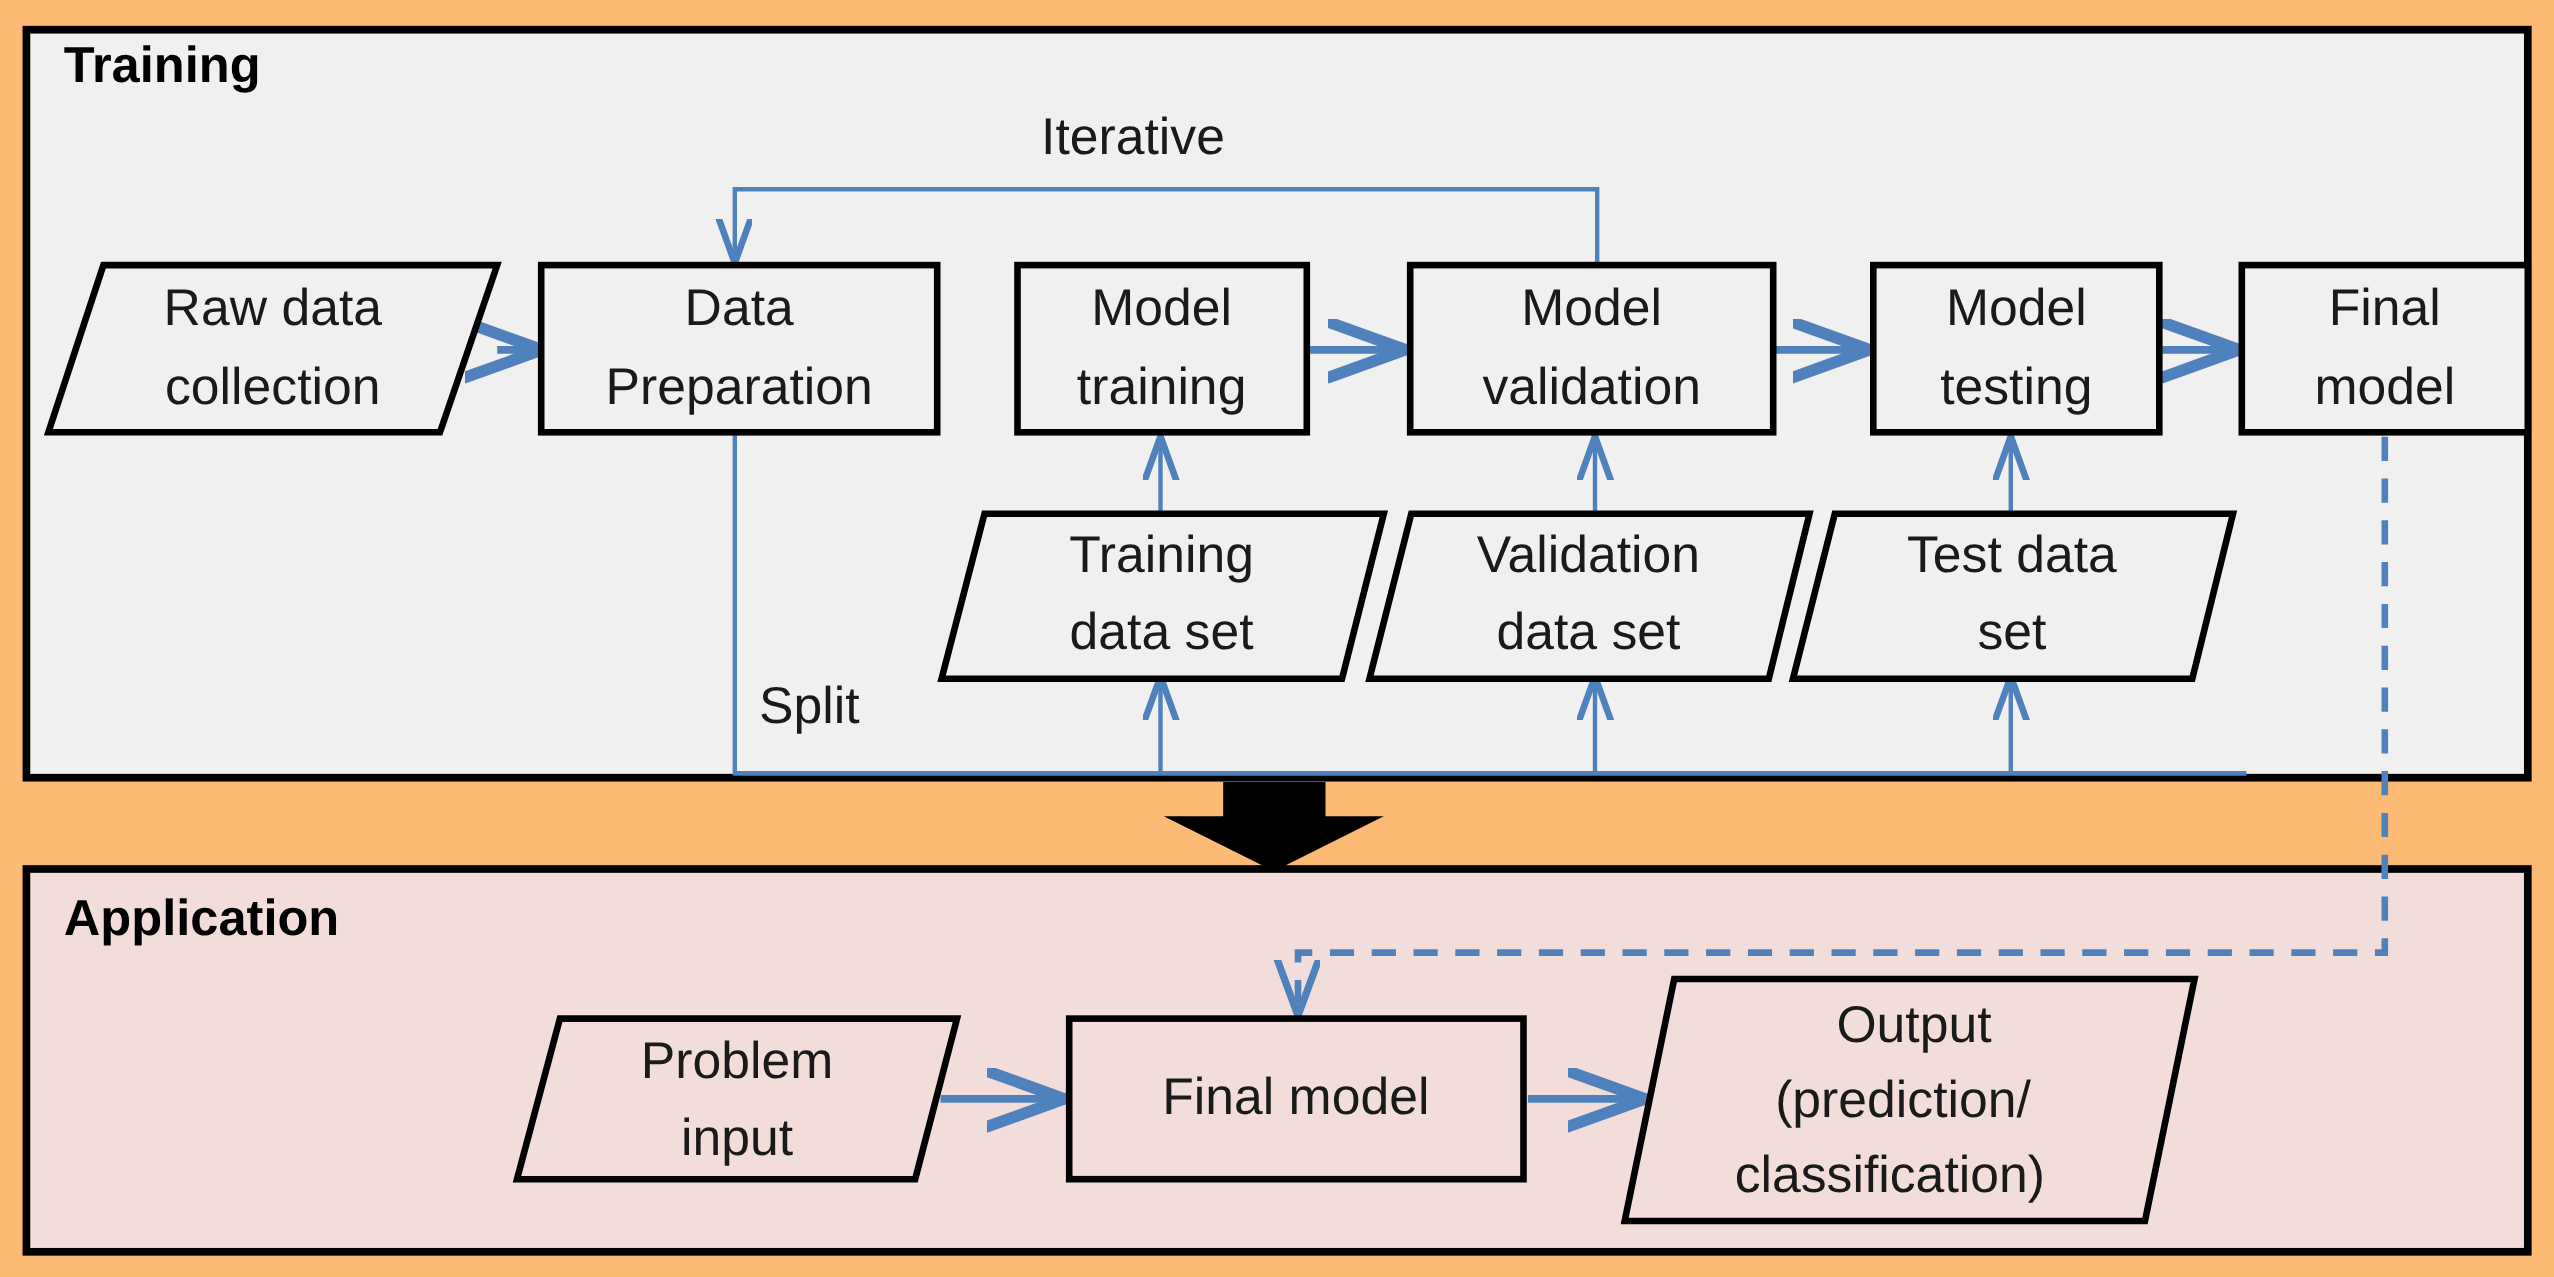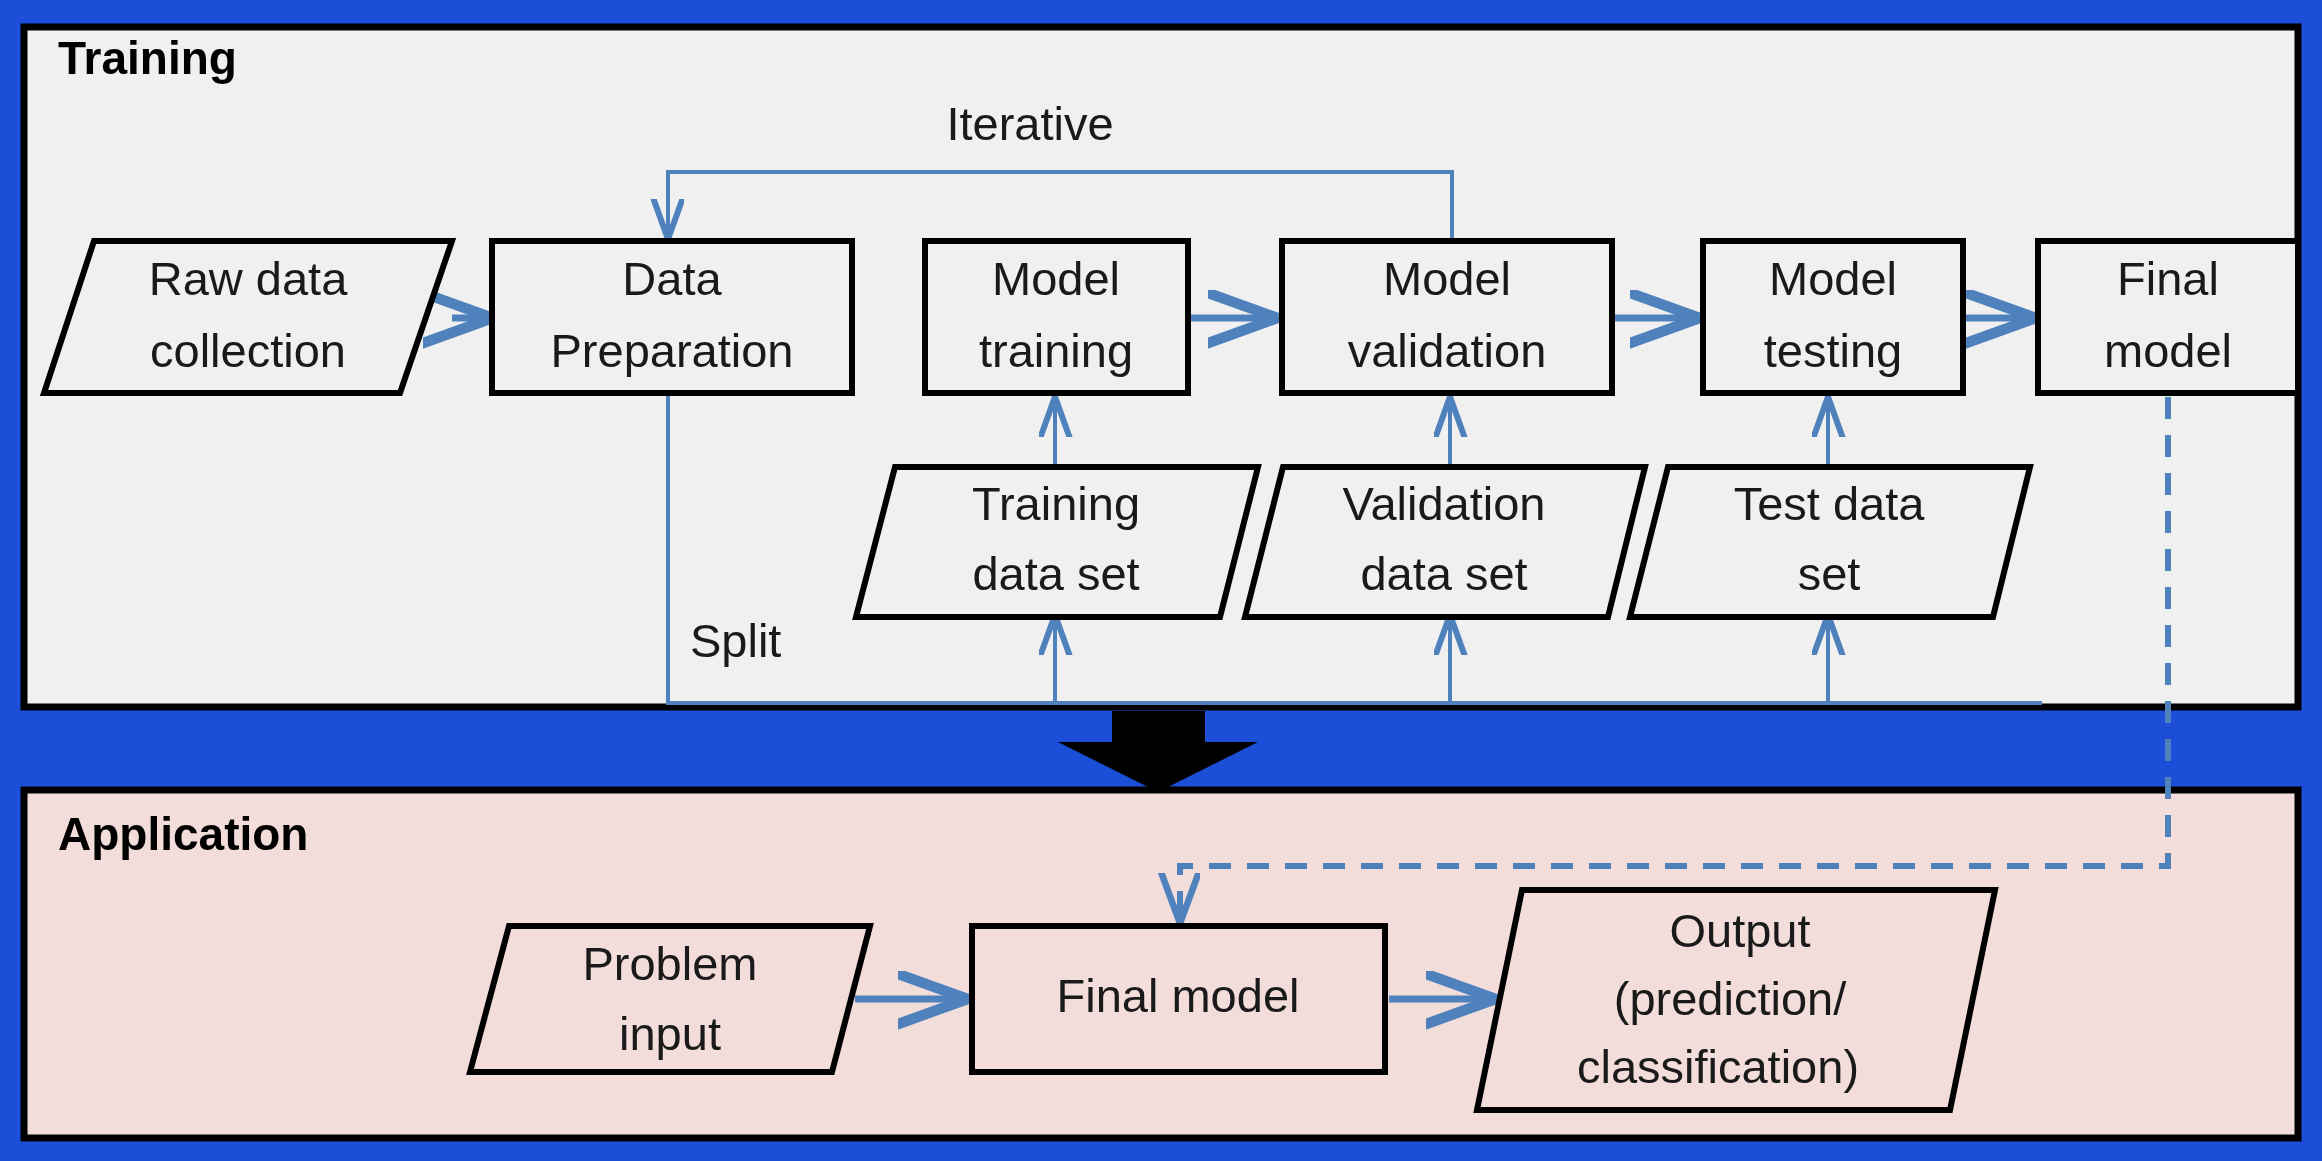--- a/index.html
+++ b/index.html
@@ -4,21 +4,21 @@
 <style>
   html, body {
     margin: 0;
     padding: 0;
     background: #ffffff;
   }
   #canvas {
     position: relative;
     width: 2322px;
     height: 1161px;
-    background: #1d4ed8;
+    background: #fdba74;
     font-family: "Liberation Sans", sans-serif;
   }
   svg.diagram {
     position: absolute;
     top: 0;
     left: 0;
     width: 2322px;
     height: 1161px;
     display: block;
   }

